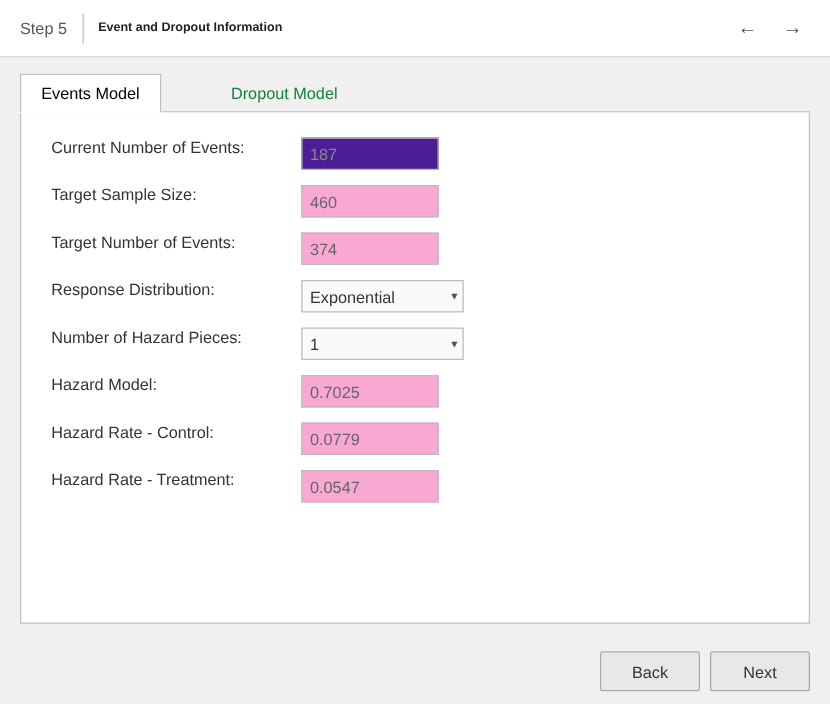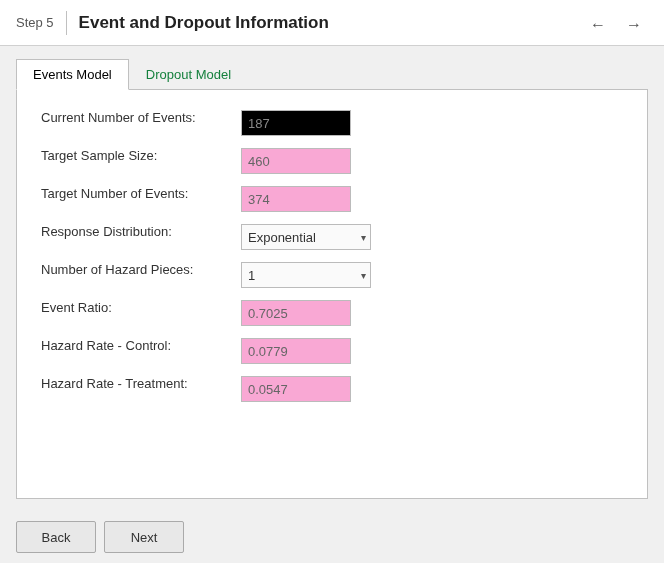--- a/index.html
+++ b/index.html
@@ -39,21 +39,21 @@
     }
 
     .header-divider {
       width: 1px;
       height: 24px;
       background: #c0c0c0;
       margin: 0 12px;
     }
 
     .header-title {
-      font-size: 17px;
+      font-size: 10px;
       font-weight: 600;
       color: #222;
       flex: 1;
     }
 
     .header-nav {
       display: flex;
       gap: 8px;
     }
 
@@ -75,20 +75,21 @@
       padding: 12px 16px;
       display: flex;
       flex-direction: column;
     }
 
     
     .tab-bar {
       display: flex;
       border-bottom: 1px solid #c0c0c0;
       margin-bottom: 0;
+      gap: 39px;
     }
 
     .tab {
       padding: 7px 16px;
       font-size: 13px;
       cursor: pointer;
       border: 1px solid transparent;
       border-bottom: none;
       background: transparent;
       color: #15803d;
@@ -129,21 +130,21 @@
       height: 26px;
       border: 1px solid #bbb;
       padding: 3px 6px;
       font-size: 13px;
       color: #666;
       background: #f9a8d4;
       outline: none;
     }
 
     .form-input.readonly {
-      background: #000000;
+      background: #4c1d95;
       color: #888;
     }
 
     .form-select-wrapper {
       display: flex;
       align-items: center;
       border: 1px solid #bbb;
       background: #fafafa;
       width: 130px;
       height: 26px;
@@ -169,21 +170,21 @@
       position: absolute;
       right: 4px;
       pointer-events: none;
       color: #555;
       font-size: 10px;
     }
 
     
     .footer {
       display: flex;
-      justify-content: flex-start;
+      justify-content: flex-end;
       align-items: center;
       padding: 10px 16px;
       gap: 8px;
       background: #f0f0f0;
       flex-shrink: 0;
     }
 
     .btn {
       min-width: 80px;
       height: 32px;
@@ -263,21 +264,21 @@
             <option>1</option>
             <option>2</option>
             <option>3</option>
             <option>4</option>
           </select>
           <span class="select-arrow">▾</span>
         </div>
       </div>
 
       <div class="form-row">
-        <span class="form-label">Event Ratio:</span>
+        <span class="form-label">Hazard Model:</span>
         <input class="form-input" type="text" value="0.7025" style="">
       </div>
 
       <div class="form-row">
         <span class="form-label">Hazard Rate - Control:</span>
         <input class="form-input" type="text" value="0.0779" style="">
       </div>
 
       <div class="form-row">
         <span class="form-label">Hazard Rate - Treatment:</span>

